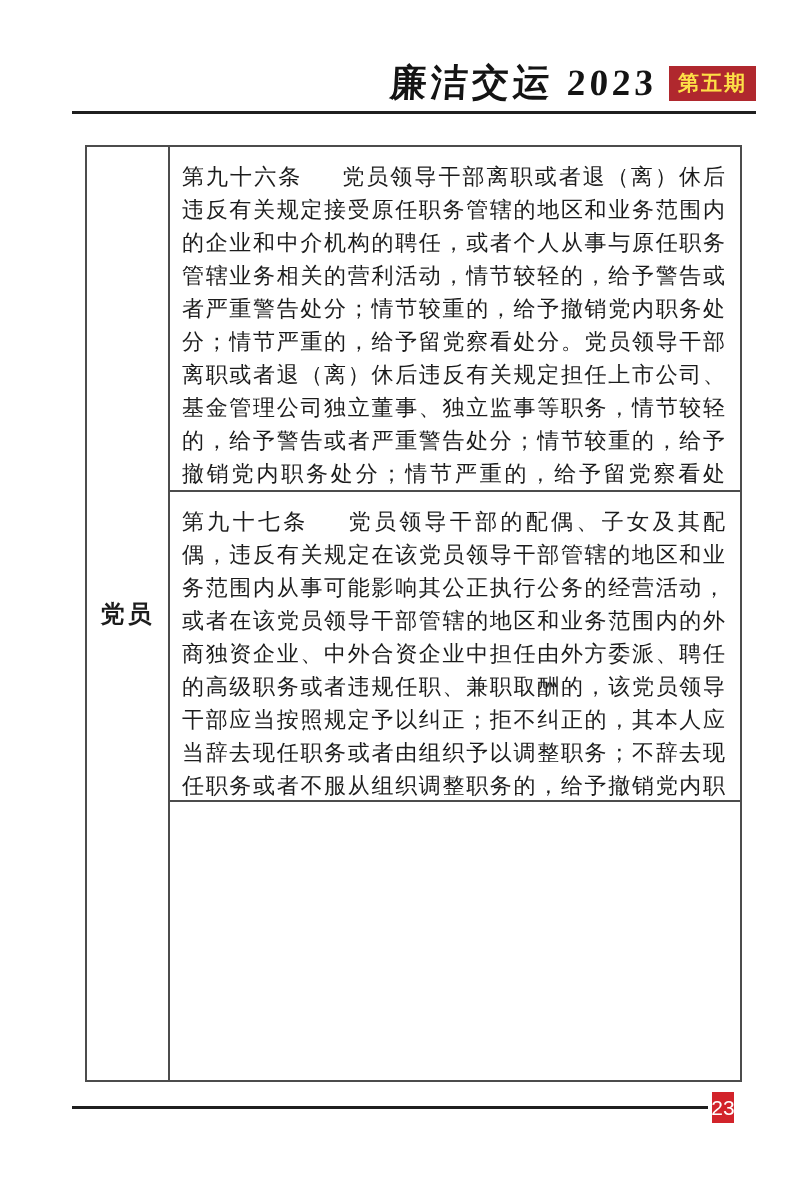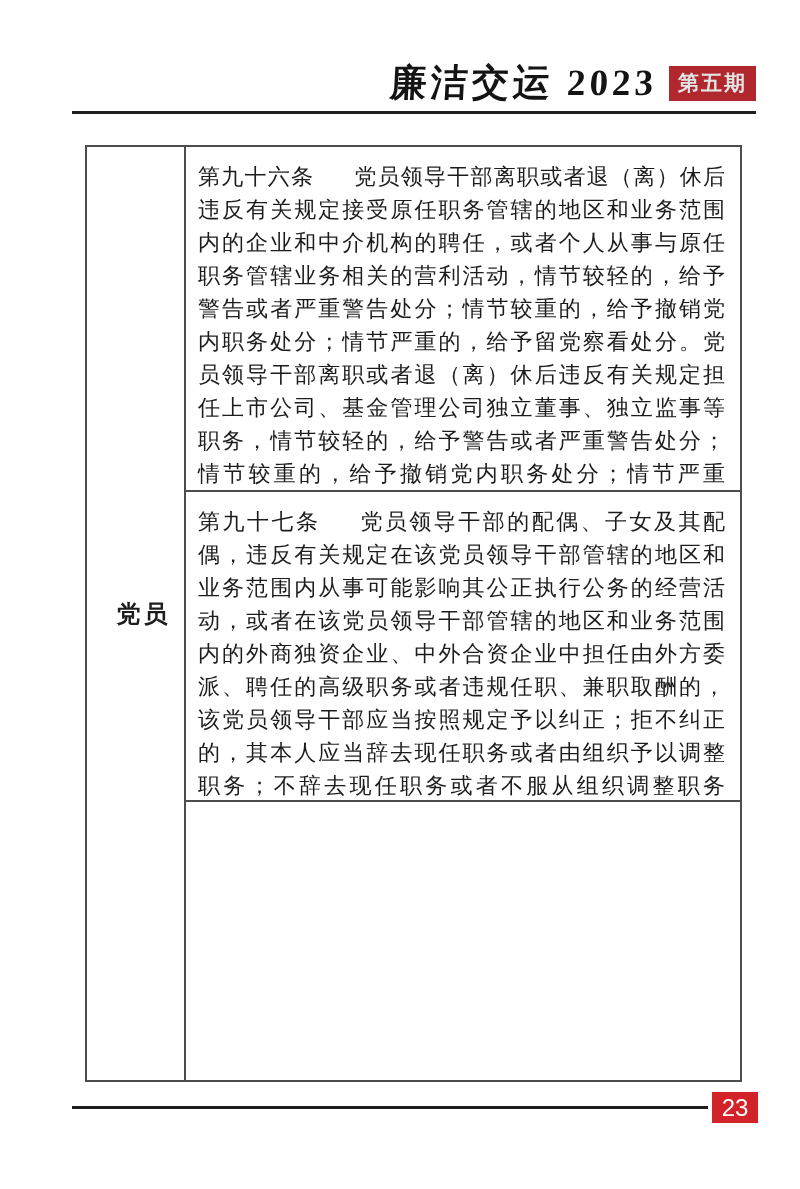--- a/index.html
+++ b/index.html
@@ -31,21 +31,21 @@
   }
   .masthead {
     font-size: 37px;
     font-weight: 900;
     letter-spacing: 4px;
     color: #141414;
     transform: skewX(-3deg);
     white-space: nowrap;
   }
   .issue-badge {
-    color: #e5e5e5;
+    color: #fde047;
     font-size: 21px;
     font-weight: bold;
     letter-spacing: 2px;
     padding: 3px 9px 4px 9px;
     white-space: nowrap;
   }
   .header-rule {
     margin-top: 7px;
     height: 3px;
     background: #1f1f1f;
@@ -62,21 +62,20 @@
     display: flex;
     background: #ffffff;
   }
   .label-col {
     width: 83px;
     flex: 0 0 83px;
     border-right: 2px solid #4c4c4c;
     display: flex;
     align-items: center;
     justify-content: center;
-    margin-left: 16px;
   }
   .label-col span {
     font-size: 24px;
     font-weight: bold;
     letter-spacing: 3px;
   }
   .content-col {
     flex: 1;
     display: flex;
     flex-direction: column;
@@ -106,24 +105,24 @@
     top: 1106px;
     left: 72px;
     width: 636px;
     height: 3px;
     background: #1f1f1f;
   }
   .page-badge {
     position: absolute;
     top: 1092px;
     left: 712px;
-    width: 46px;
+    width: 22px;
     height: 31px;
     color: #ffffff;
-    font-size: 24px;
+    font-size: 21px;
     font-family: "Liberation Sans", sans-serif;
     display: flex;
     align-items: center;
     justify-content: center;
   }
 </style>
 </head>
 <body>
 
 <div class="page">

